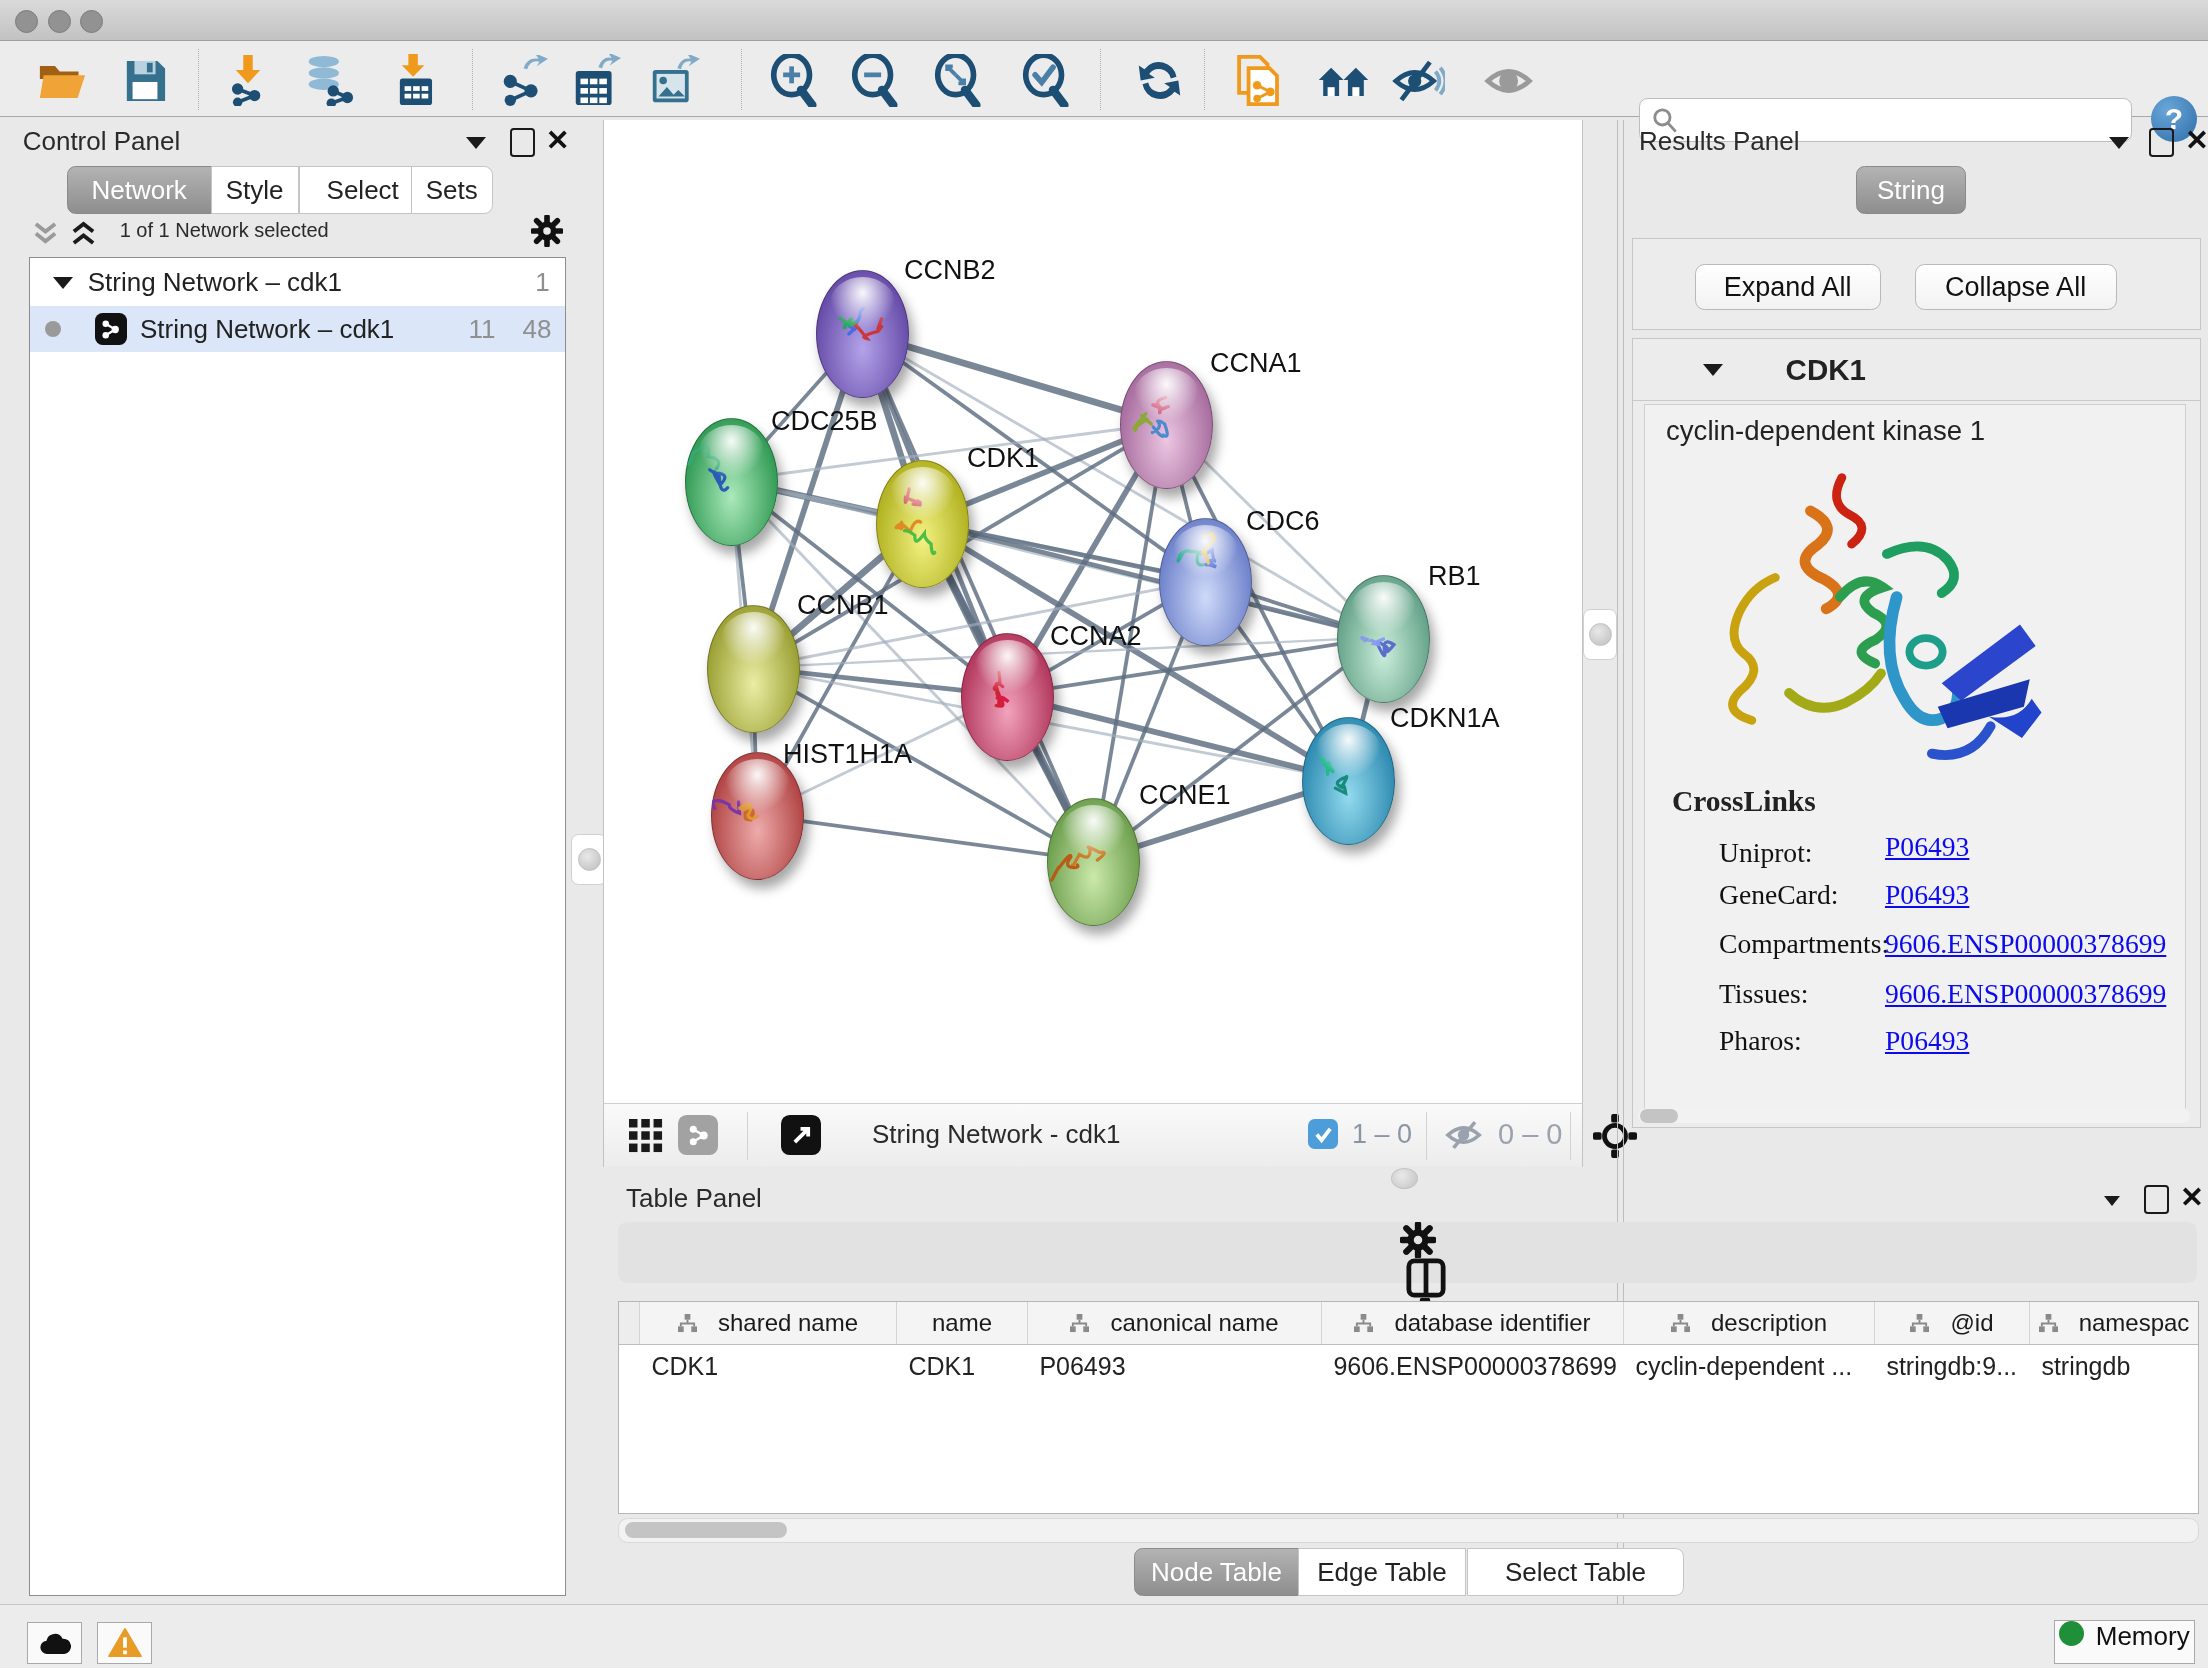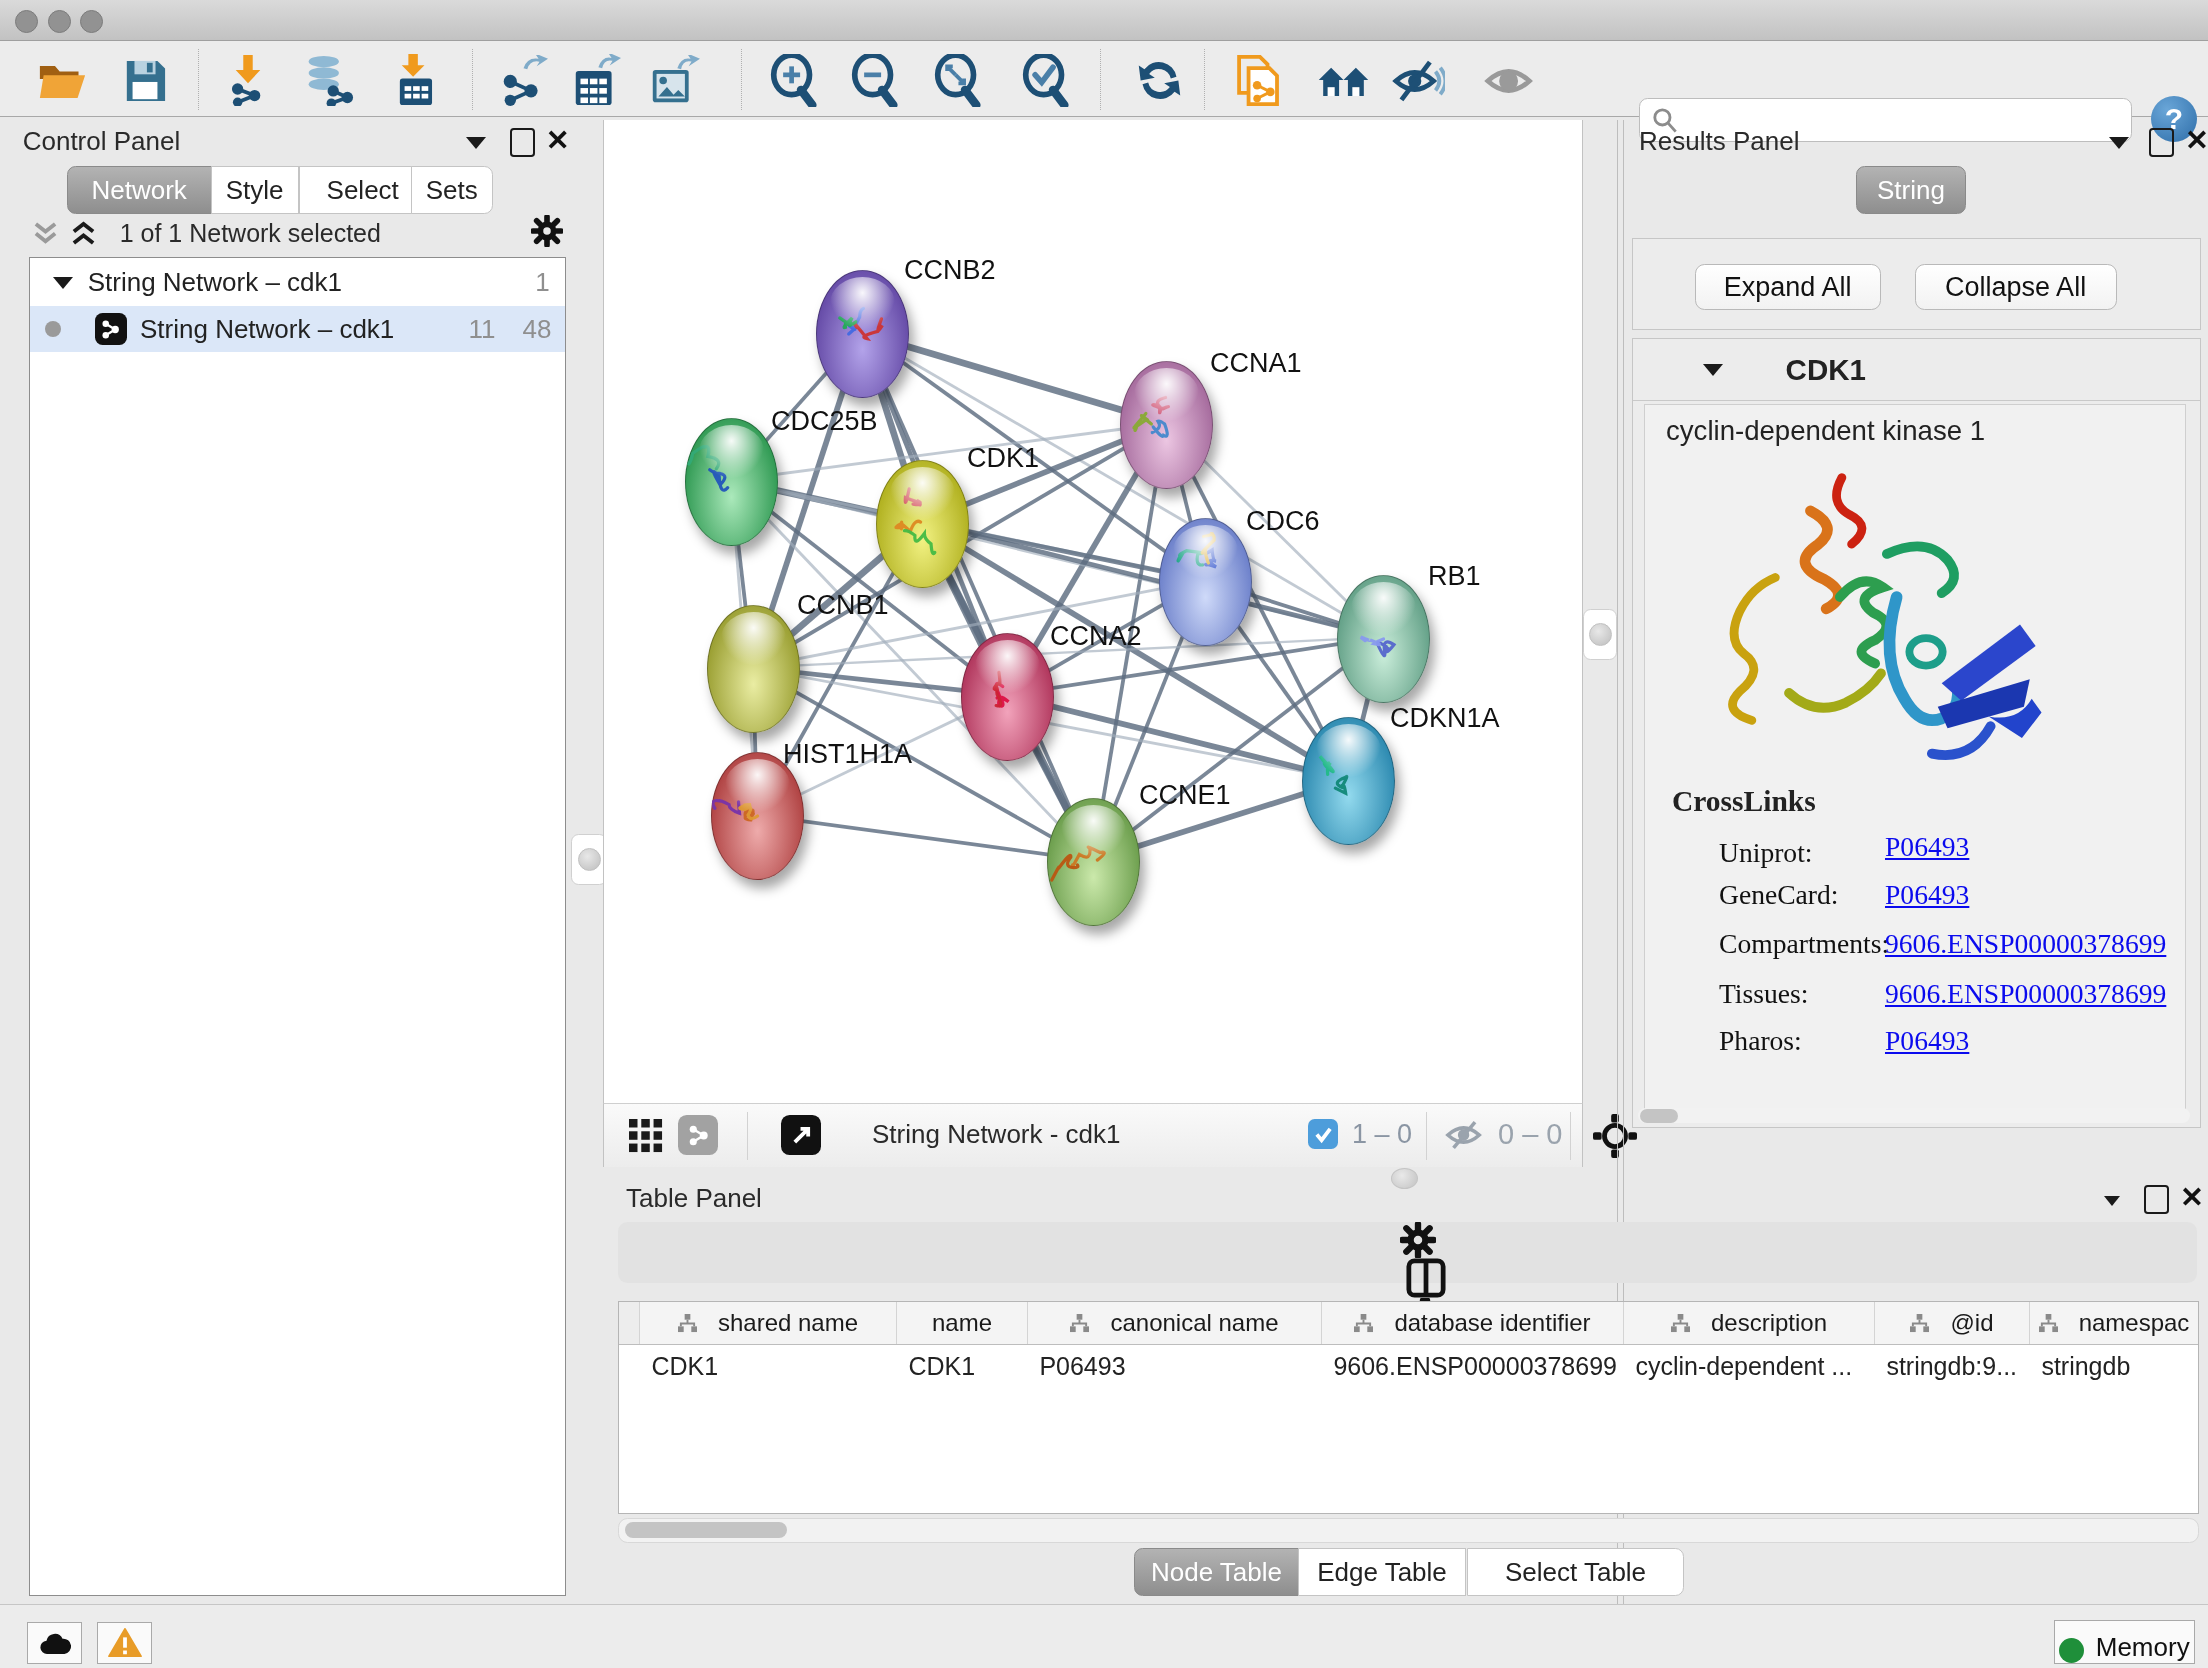--- a/index.html
+++ b/index.html
@@ -87,21 +87,21 @@
   #nt-row .rc{font-size:25px;display:flex;align-items:center;padding-left:11.4px;box-sizing:border-box;
     overflow:hidden;white-space:nowrap;}
   .hsb-track{position:absolute;background:#f2f2f2;border:1px solid #d8d8d8;border-radius:9.5px;}
   .hsb-handle{position:absolute;background:#c4c4c4;border-radius:8.6px;}
   
   #statusbar{position:absolute;left:0;top:1604px;width:2208px;height:65px;background:#ececec;
     border-top:1px solid #c6c6c6;}
   .sb-btn{position:absolute;top:17px;width:53px;height:40px;background:#fafafa;
     border:1.9px solid #a9a9a9;display:flex;align-items:center;justify-content:center;}
   #memory-btn{position:absolute;left:2054px;top:15px;width:139px;height:42px;background:#fafafa;
-    border:1.9px solid #a9a9a9;display:flex;align-items:flex-end;justify-content:center;gap:11.4px;
+    border:1.9px solid #a9a9a9;display:flex;align-items:flex-start;justify-content:center;gap:11.4px;
     font-size:26px;color:#111;}
   svg{display:block;}
 </style>
 </head>
 <body>
 
 <div id="app">
 
   <div id="titlebar">
     <span class="light" style="left:15px"></span>
@@ -329,21 +329,21 @@
     <span class="abs" style="left:27px;top:101px">
       <svg width="25" height="25" viewBox="0 0 26 26">
           <path d="M3 3 l10 8 10 -8 M3 13 l10 8 10 -8" fill="none" stroke="#9a9a9a" stroke-width="4"></path>
         </svg>
     </span>
     <span class="abs" style="left:65px;top:101px">
       <svg width="25" height="25" viewBox="0 0 26 26">
           <path d="M3 11 l10 -8 10 8 M3 23 l10 -8 10 8" fill="none" stroke="#1a1a1a" stroke-width="4"></path>
         </svg>
     </span>
-    <span class="abs" style="left:114px;top:99px;font-size:25px;color:#2a2a2a">1 of 1 Network selected</span>
+    <span class="abs" style="left:114px;top:99px;font-size:20px;color:#2a2a2a">1 of 1 Network selected</span>
     <span class="abs" style="left:525px;top:95px">
       <svg width="32" height="32" viewBox="0 0 34 34">
         <circle cx="17" cy="17" r="7" fill="none" stroke="#111" stroke-width="6"></circle>
         <g stroke="#111" stroke-width="6" stroke-linecap="round">
           <line x1="17" y1="2" x2="17" y2="7"></line>
             <line x1="17" y1="27" x2="17" y2="32"></line>
           <line x1="2" y1="17" x2="7" y2="17"></line>
             <line x1="27" y1="17" x2="32" y2="17"></line>
           <line x1="6" y1="6" x2="10" y2="10"></line>
             <line x1="24" y1="24" x2="28" y2="28"></line>

